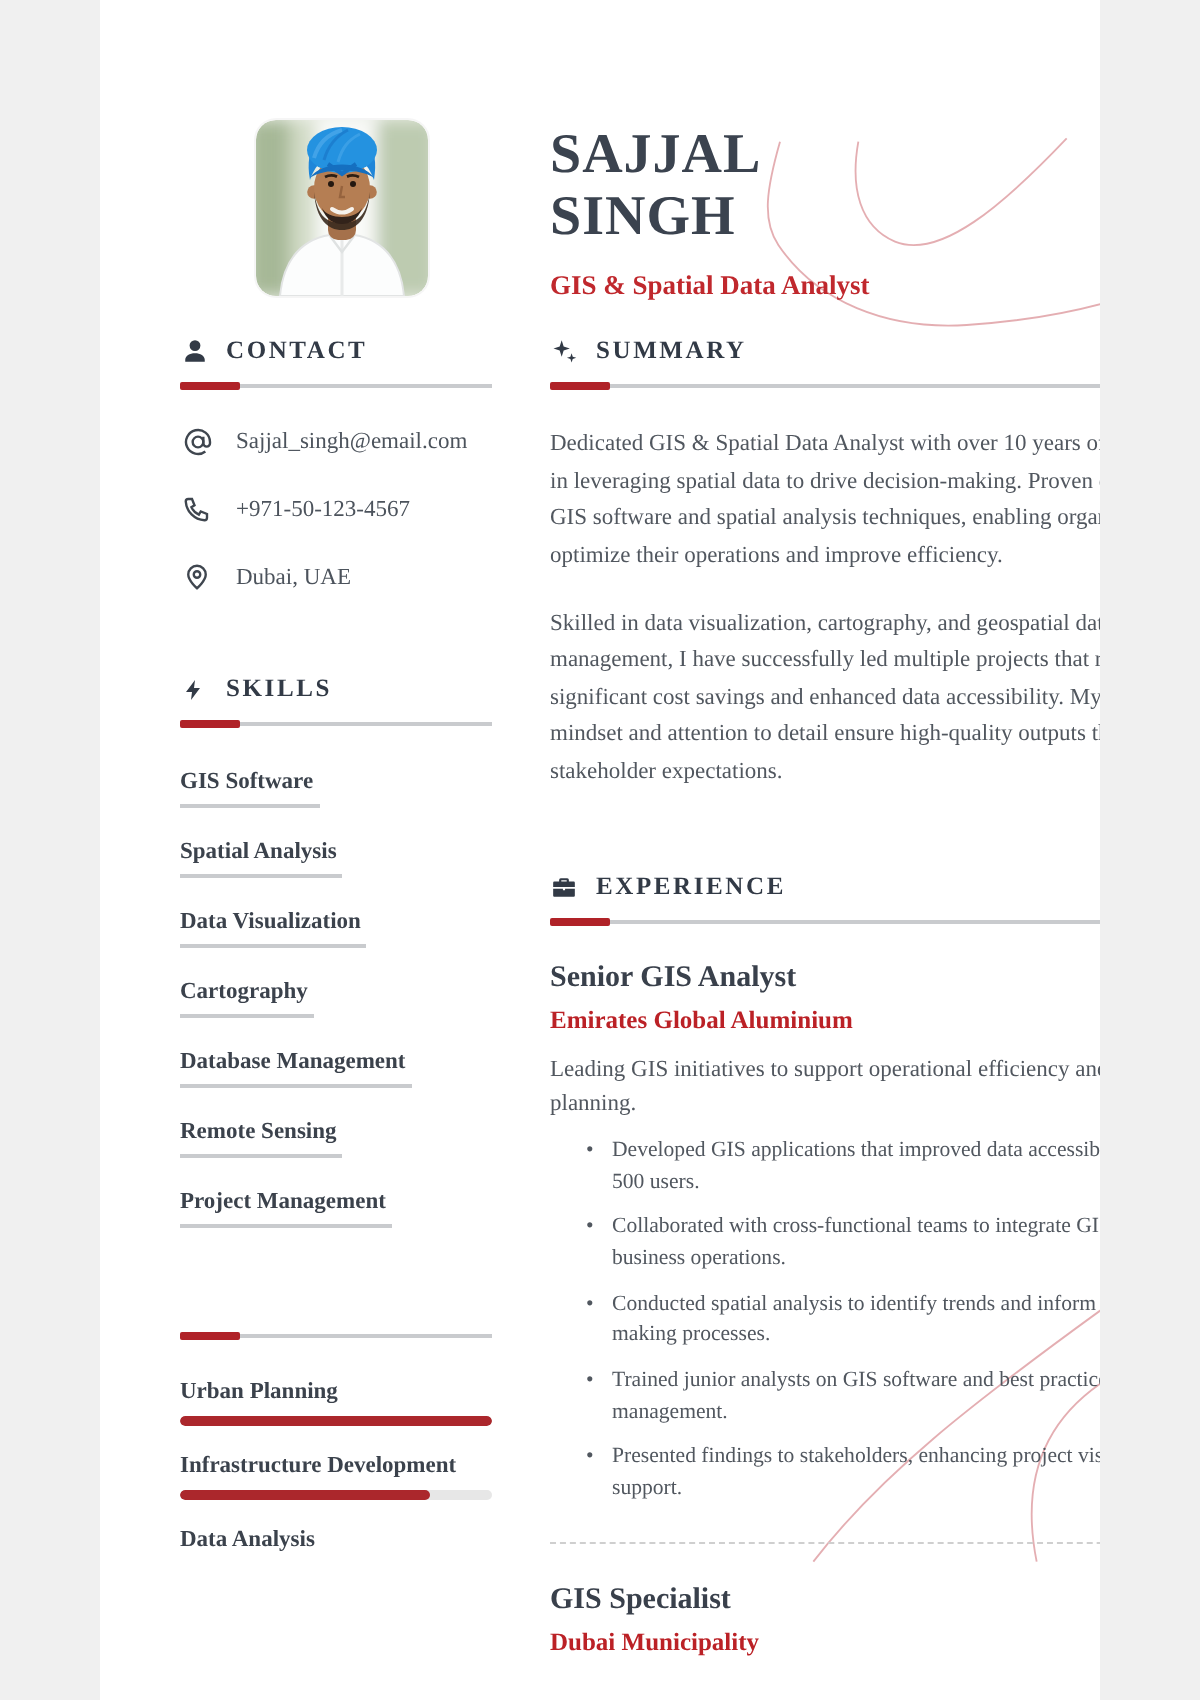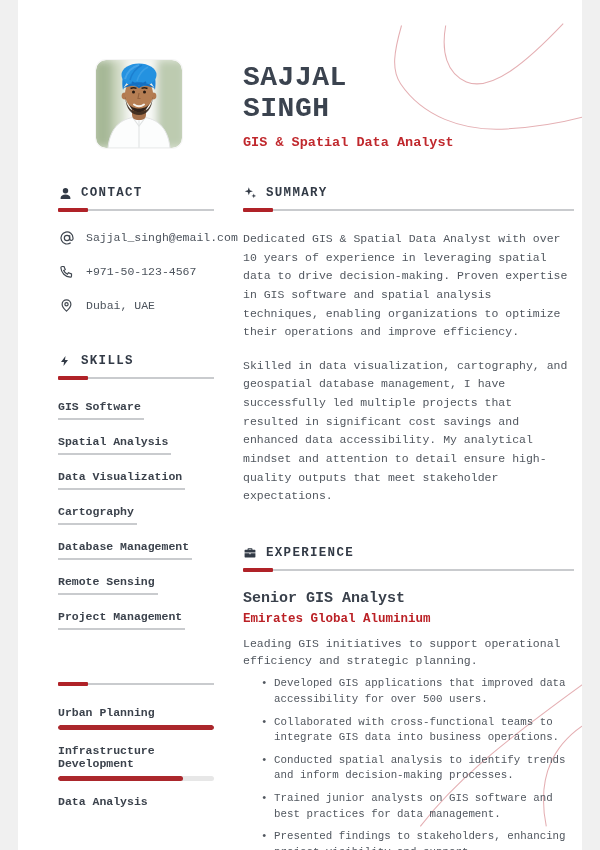--- a/index.html
+++ b/index.html
@@ -1,19 +1,19 @@
 <!DOCTYPE html>
 <html><head>
 <meta charset="utf-8">
 <style>
   html,body { margin:0; padding:0; background:#f0f0f0; }
   .page {
-    position:relative; width:564px; height:850px; margin:0 auto;
+    position:relative; width:500px; height:850px; margin:0 auto;
     background:#ffffff; overflow:hidden;
-    font-family:Liberation Mono, monospace;
+    font-family:Liberation Serif, serif;
     color:#3b424c;
   }
   .deco { position:absolute; inset:0; width:100%; height:100%; pointer-events:none; z-index:0; }
   .content { position:relative; z-index:1; }
 
   
   .header { position:absolute; top:60px; left:78px; display:flex; align-items:flex-start; }
   .photo {
     width:86px; height:88px; border-radius:10px; overflow:hidden; flex:0 0 auto;
     box-shadow:0 0 0 1px rgba(0,0,0,0.04);
@@ -24,21 +24,21 @@
     font-size:28px; line-height:31px; font-weight:600; letter-spacing:0.5px;
     color:#3b434f;
   }
   .job-headline { margin-top:11px; font-size:13.5px; font-weight:700; color:#c0282d; }
 
   
   .sidebar { position:absolute; top:168px; left:40px; width:156px; }
   .main    { position:absolute; top:168px; left:225px; width:331px; }
 
   
-  .sec-head { display:flex; gap:9px; color:#323a46;margin-top:18px; }
+  .sec-head { display:flex; align-items:center; gap:9px; color:#323a46; }
   .sec-head .ic { width:14px; height:14px; flex:0 0 auto; display:flex; align-items:center; justify-content:center; }
   .sec-head .ic svg { display:block; }
   .sec-title { font-size:12.5px; font-weight:700; letter-spacing:1.3px; }
   .sec-rule { position:relative; height:4px; margin-top:8px; }
   .sec-rule .line { position:absolute; top:1px; left:0; right:0; height:2px; background:#c9cbce; }
   .sec-rule .tab  { position:absolute; top:0; left:0; width:30px; height:4px; background:#b02228; border-radius:1px; }
 
   .section { margin-bottom:40px; }
 
   

